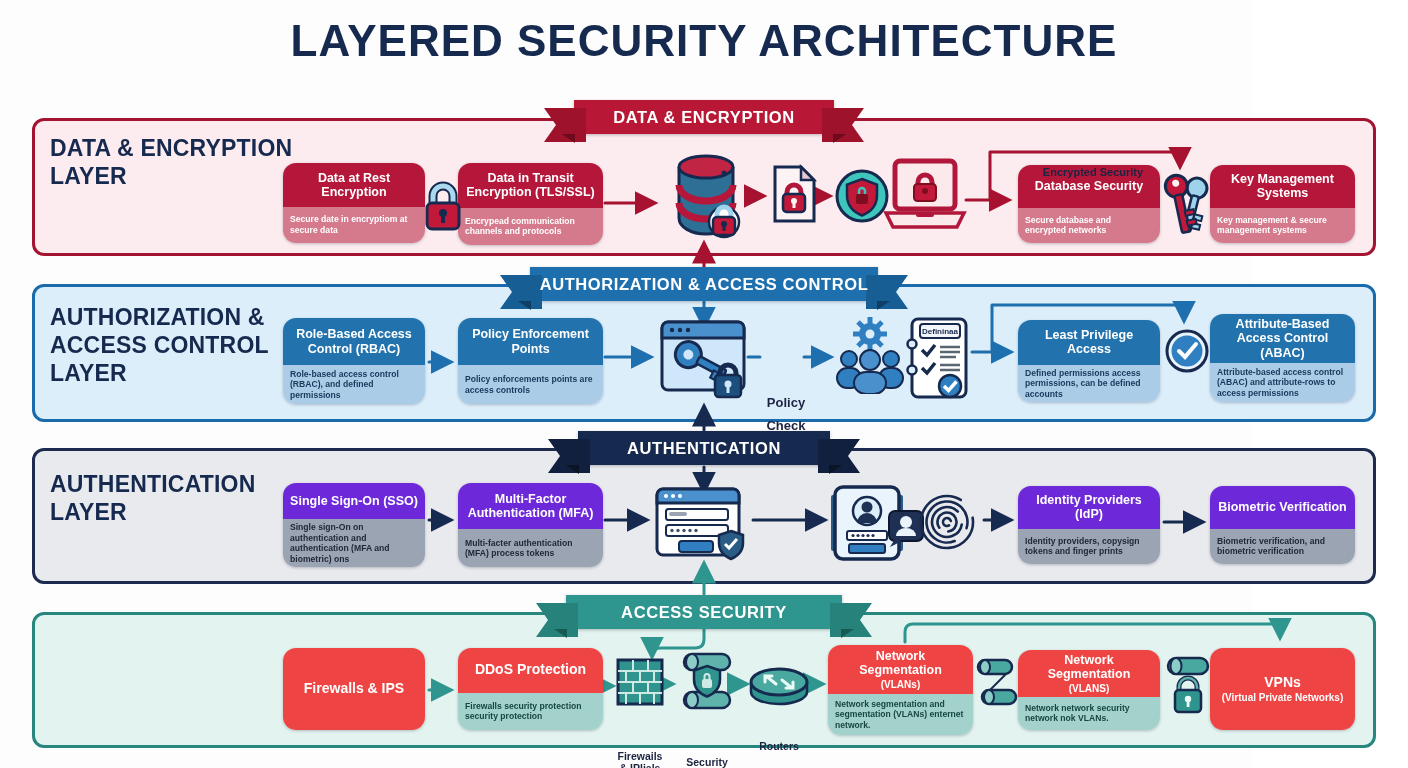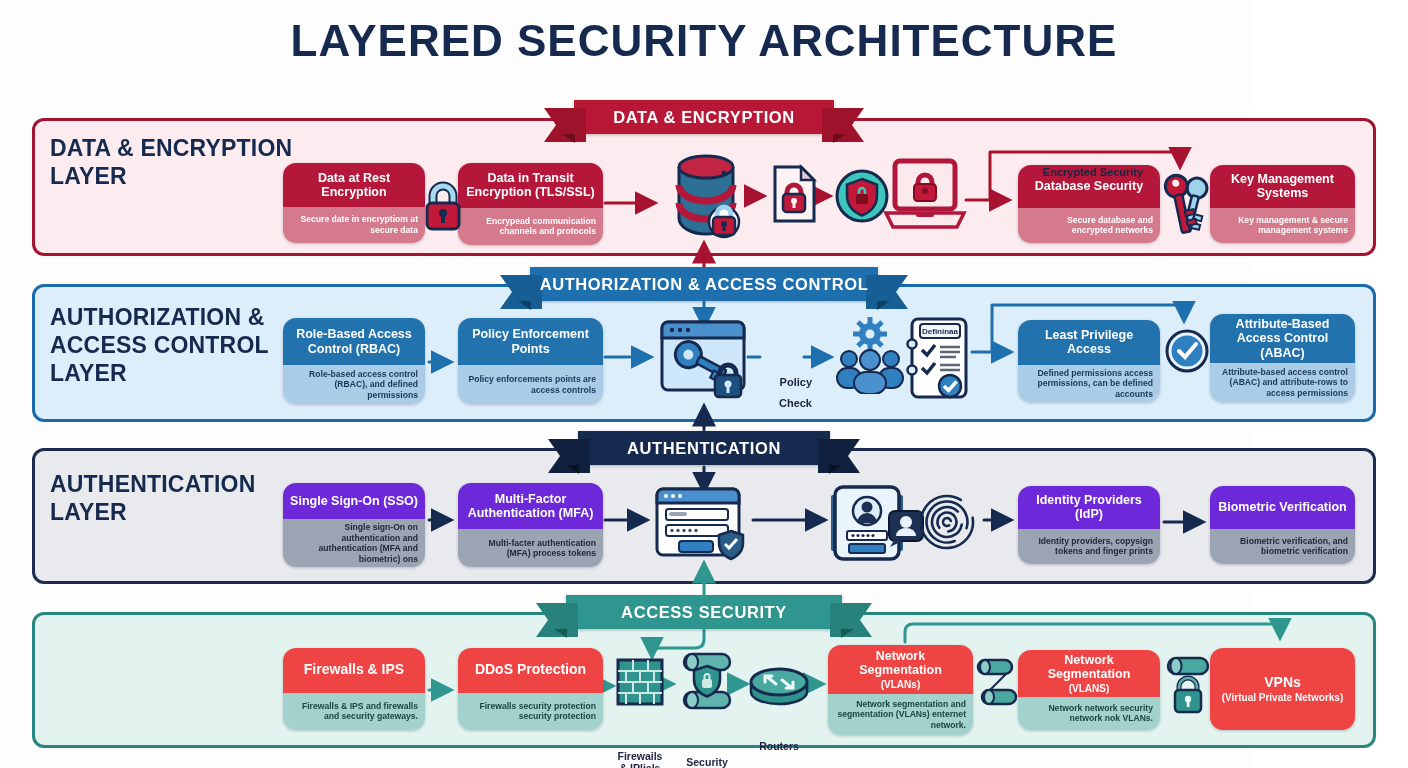--- a/index.html
+++ b/index.html
@@ -22,21 +22,21 @@
   .ribbon::after{content:"";position:absolute;right:-30px;top:8px;width:42px;height:34px;background:var(--cf);
           clip-path:polygon(0 0,100% 0,calc(100% - 12px) 50%,100% 100%,0 100%);z-index:-1;}
   .fold{position:absolute;top:34px;width:13px;height:9px;background:var(--cd);}
   .fold.fl{left:-12px;clip-path:polygon(0 0,100% 0,100% 100%);}
   .fold.fr{right:-12px;clip-path:polygon(0 0,100% 0,0 100%);}
   .box{position:absolute;border-radius:13px;overflow:hidden;display:flex;flex-direction:column;
        z-index:4;box-shadow:0 1px 3px rgba(20,30,60,.25);}
   .bh{flex:1.25;display:flex;flex-direction:column;align-items:center;justify-content:center;text-align:center;
       color:#fff;font-weight:700;font-size:12.5px;line-height:1.14;padding:3px 7px;}
   .bh .sub{font-size:10px;font-weight:700;margin-top:1px;}
-  .bf{flex:1;display:flex;align-items:center;justify-content:center;text-align:right;
+  .bf{flex:1;display:flex;align-items:center;justify-content:center;text-align:left;
       font-size:8.6px;line-height:1.22;padding:3px 7px;font-weight:600;}
   .l1 .bh{background:#b5173a}.l1 .bf{background:#d5798c;color:#fff;}
   .l2 .bh{background:#2273ad}.l2 .bf{background:#abcce6;color:#17395b;}
   .l3 .bh{background:#6d28d9}.l3 .bf{background:#9ba4b2;color:#20283a;}
   .l4 .bh{background:#ef4444}.l4 .bf{background:#a3d2cc;color:#17473f;}
   .cap{position:absolute;z-index:4;font-weight:700;font-size:10.5px;line-height:1.15;color:#1c2340;text-align:center;margin-top:40px;}
   .ov{position:absolute;left:0;top:0;z-index:3;}
   .icon{position:absolute;z-index:5;}
 </style>
 </head>
@@ -241,21 +241,21 @@
       <circle cx="28" cy="44" r="5" fill="#cfe7fa"></circle>
       <rect x="39" y="40" width="30" height="8" rx="2" fill="#2f7fc1" stroke="#16294e" stroke-width="2.5"></rect>
       <rect x="58" y="46" width="5" height="8" fill="#2f7fc1" stroke="#16294e" stroke-width="2"></rect>
     </g>
     <path d="M62 62 v-5 a8 8 0 0 1 16 0 v5" fill="none" stroke="#16294e" stroke-width="5"></path>
     <rect x="57" y="59" width="26" height="22" rx="4" fill="#1d4f7e" stroke="#16294e" stroke-width="2.5"></rect>
     <circle cx="70" cy="68" r="3.5" fill="#cfe7fa"></circle>
       <rect x="68.5" y="70" width="3" height="7" fill="#cfe7fa"></rect>
   </svg>
 
-  <div class="cap" style="left:760px;top:336px;width:52px;text-align:right;font-size:11px">
+  <div class="cap" style="left:760px;top:356px;width:52px;text-align:center;font-size:13px">
     <div>Policy</div>
     <div style="margin-top:8px">Check</div>
   </div>
 
   <svg class="icon" style="left:836px;top:316px" width="68" height="78" viewBox="0 0 68 78">
     <g transform="translate(34,18)">
       <g fill="#2f7fc1">
         <rect x="-2.5" y="-17" width="5" height="9" transform="rotate(0)"></rect>
           <rect x="-2.5" y="-17" width="5" height="9" transform="rotate(45)"></rect>
         <rect x="-2.5" y="-17" width="5" height="9" transform="rotate(90)"></rect>
@@ -382,21 +382,20 @@
   </svg>
 
   <div class="ribbon" style="--c:#2f968f;--cf:#27827b;--cd:#175b55;left:566px;top:595px;width:276px;">
     <span>ACCESS SECURITY</span>
     <span class="fold fl"></span>
     <span class="fold fr"></span>
   </div>
 
   <div class="box l4" style="left:283px;top:648px;width:142px;height:82px">
     <div class="bh" style="font-size:14px">Firewalls &amp; IPS</div>
-    <div class="bf">Firewalls &amp; IPS and firewalls and security gateways.</div>
   </div>
   <div class="box l4" style="left:458px;top:648px;width:145px;height:82px">
     <div class="bh" style="font-size:14px">DDoS Protection</div>
     <div class="bf">Firewalls security protection security protection</div>
   </div>
   <div class="box l4" style="left:828px;top:645px;width:145px;height:90px">
     <div class="bh">
       <span>Network Segmentation</span>
       <span class="sub">(VLANs)</span>
     </div>

